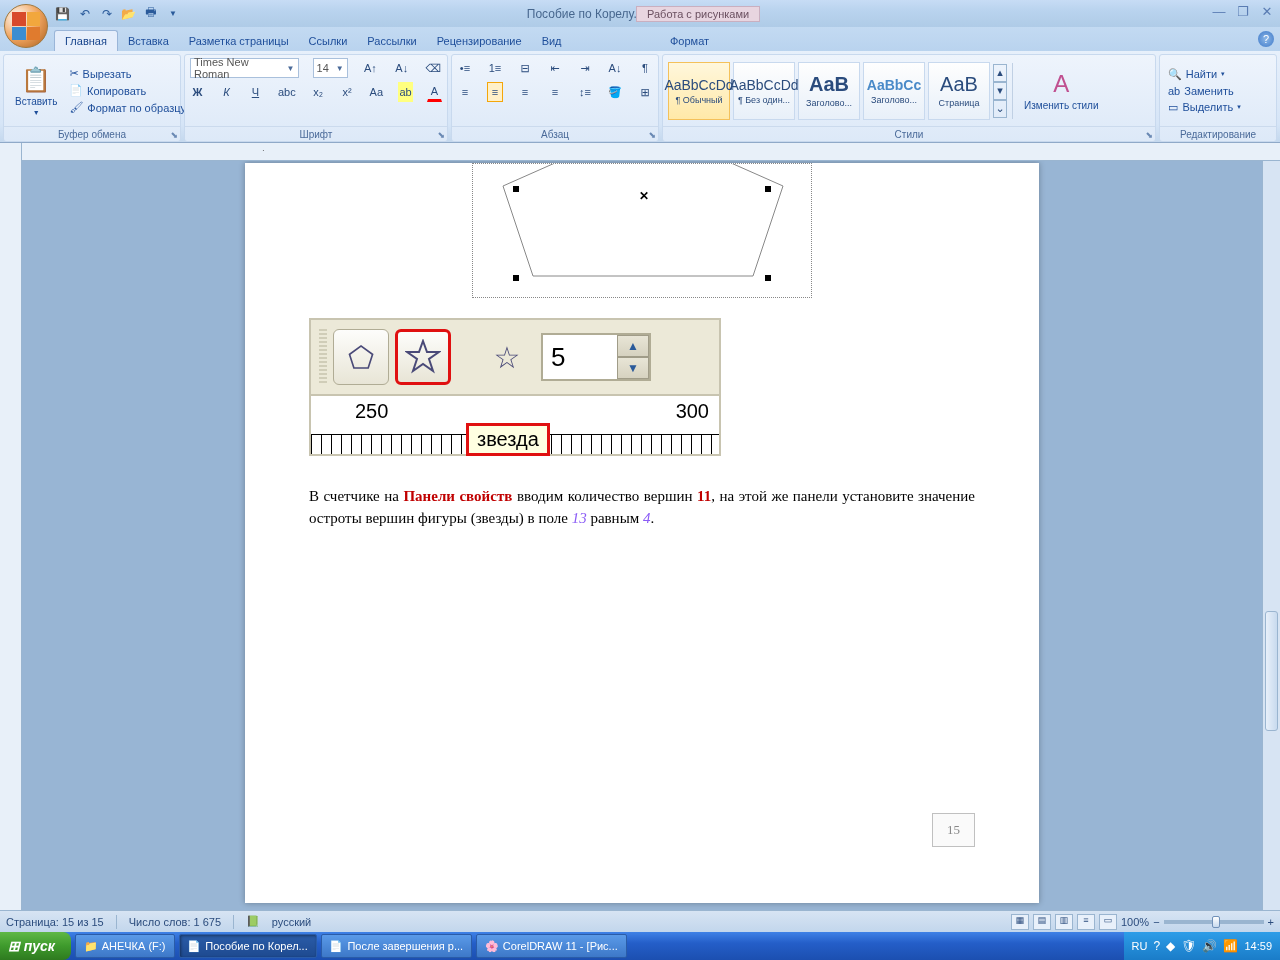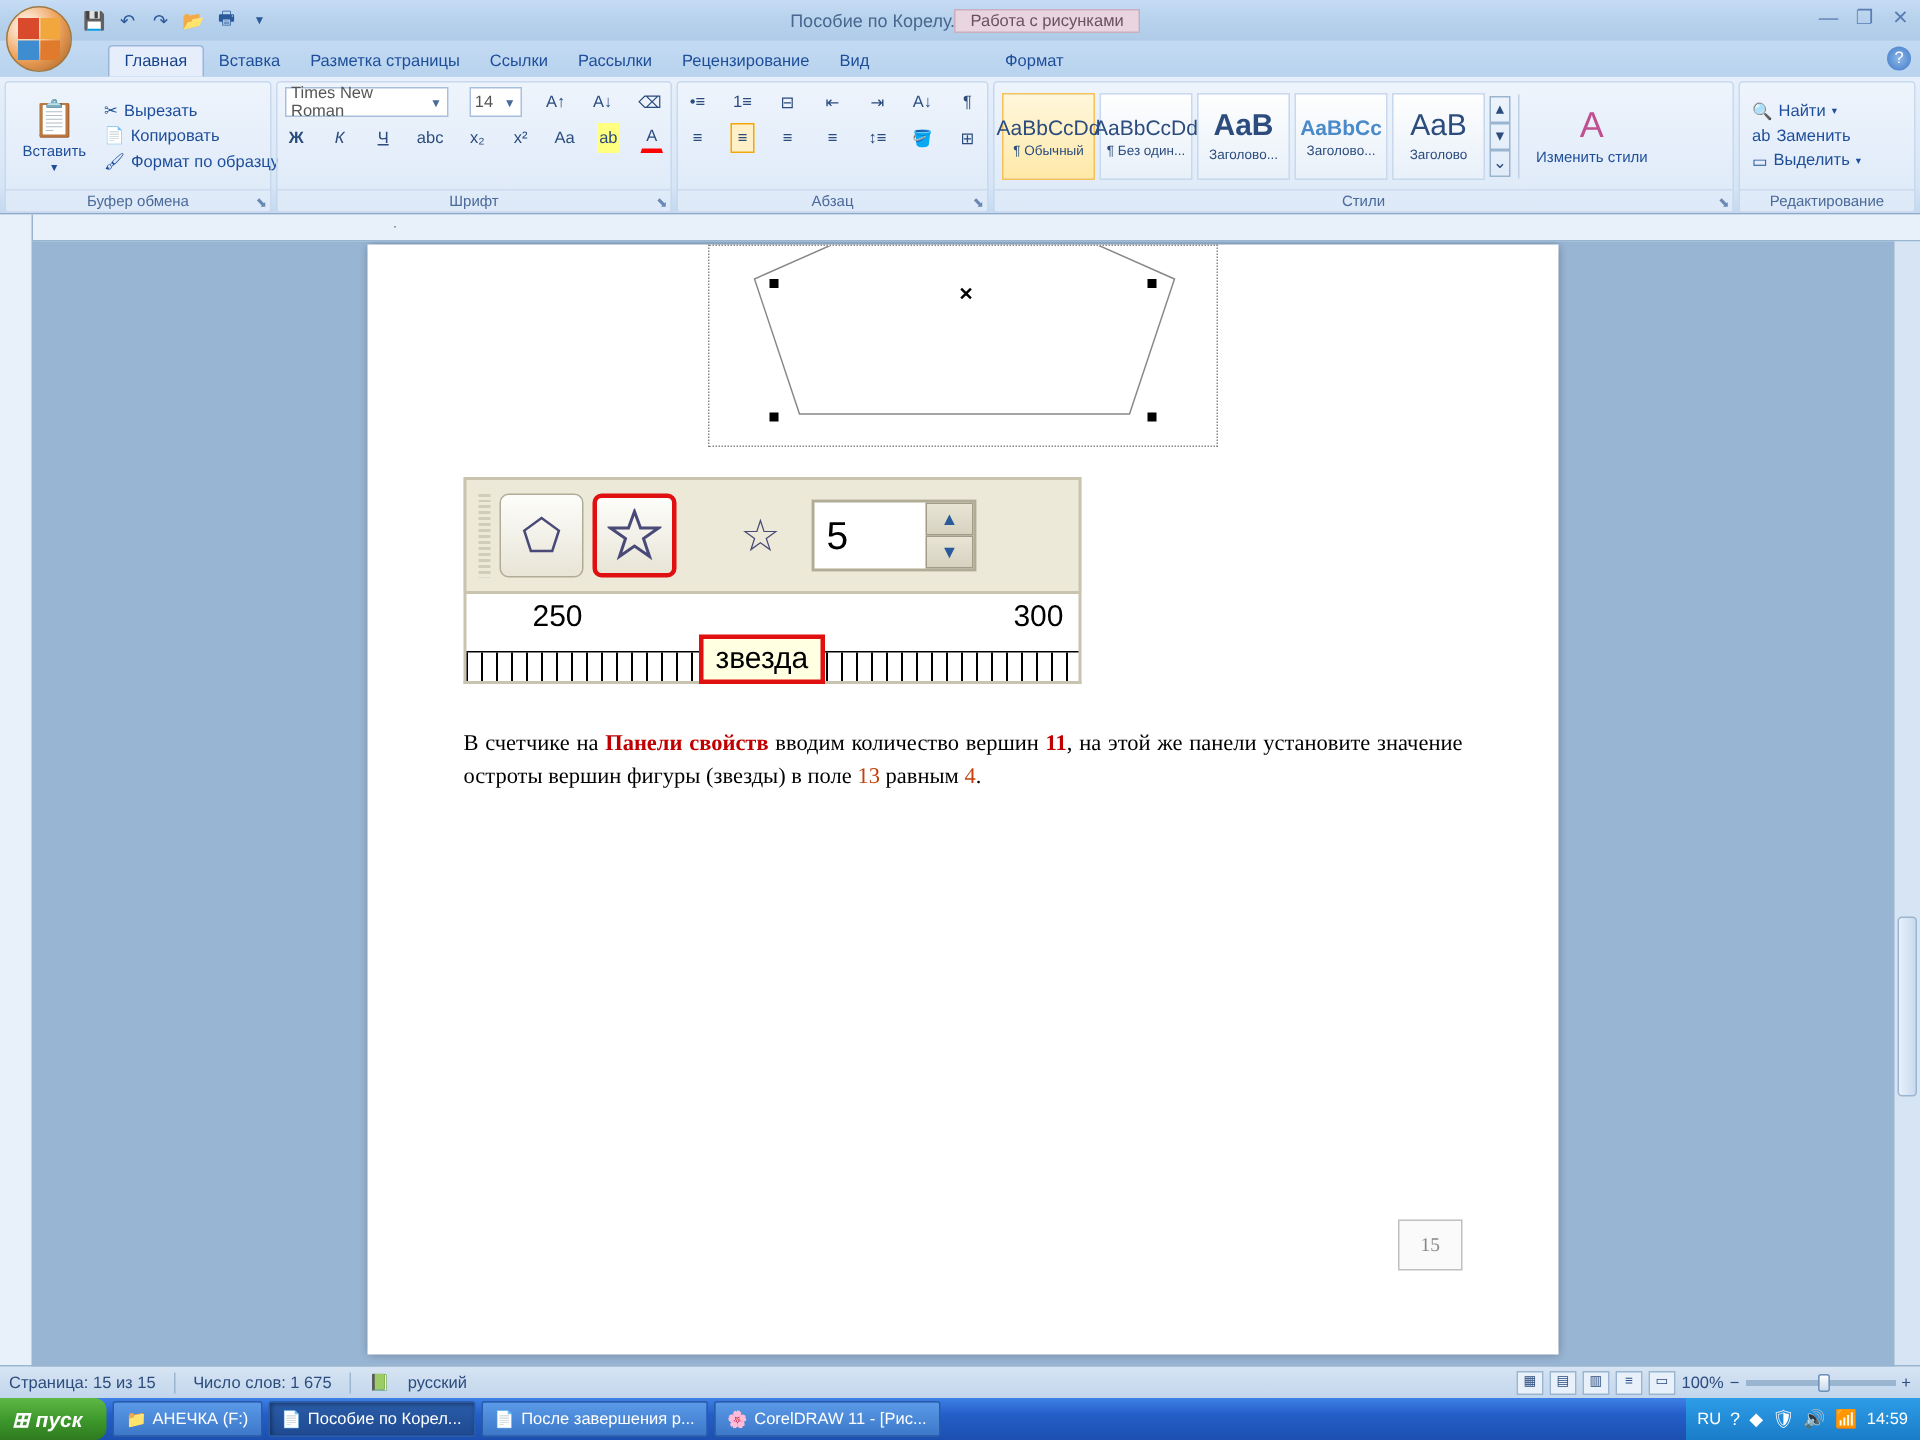--- a/index.html
+++ b/index.html
@@ -11,21 +11,21 @@
 .office-icon { width: 28px; height: 28px; display: grid; grid-template-columns: 1fr 1fr; grid-template-rows: 1fr 1fr; gap: 1px; }
 .office-icon span:nth-child(1){background:#d84a2b}.office-icon span:nth-child(2){background:#f2a73d}.office-icon span:nth-child(3){background:#3d8dd0}.office-icon span:nth-child(4){background:#e07b2e}
 .qat { margin-left: 52px; display: flex; gap: 4px; align-items: center; }
 .qat-btn { width: 18px; height: 18px; display: flex; align-items: center; justify-content: center; color: #2a5a9a; font-size: 12px; }
 .title-text { position: absolute; left: 50%; transform: translateX(-50%); color: #47678e; font-size: 12px; }
 .context-tab-label { position: absolute; left: 636px; top: 6px; font-size: 11px; color: #6b5060; background: #e8d5e0; padding: 1px 10px; border: 1px solid #c9afc0; }
 .win-controls { position: absolute; right: 2px; top: 4px; display: flex; gap: 2px; }
 .win-controls span { width: 22px; height: 16px; font-size: 13px; color: #5a7cb3; text-align: center; }
 
 
-.tabs { height: 24px; background: linear-gradient(#c3daf2, #b9d3ee); display: flex; align-items: flex-end; padding-left: 72px; position: relative; }
+.tabs { height: 24px; background: linear-gradient(#c3daf2, #b9d3ee); display: flex; align-items: flex-end; padding-left: 54px; position: relative; }
 .tab { padding: 4px 10px; color: #1e4e9a; font-size: 11px; cursor: default; }
 .tab.active { background: #e6eefb; border: 1px solid #9ab5d8; border-bottom: none; border-radius: 3px 3px 0 0; color: #15428b; }
 .tab.format { position: absolute; left: 660px; }
 .help-btn { position: absolute; right: 6px; top: 4px; width: 16px; height: 16px; border-radius: 50%; background: radial-gradient(#8db8e8,#3d78c8); color: #fff; font-size: 11px; text-align: center; line-height: 16px; }
 
 
 .ribbon { height: 92px; background: linear-gradient(#e7f0fb, #d6e5f7 80%, #c4d8ee); border-bottom: 1px solid #8fa9c8; display: flex; padding: 3px 3px 0; gap: 3px; }
 .group { border: 1px solid #c8d9ee; border-radius: 3px; background: linear-gradient(#eef4fc, #dde9f8); display: flex; flex-direction: column; position: relative; }
 .group-body { flex: 1; display: flex; padding: 3px 5px; gap: 3px; align-items: center; }
 .group-label { height: 15px; text-align: center; font-size: 10px; color: #4a6a99; border-top: 1px solid #cbdaed; position: relative; line-height: 15px; }
@@ -49,21 +49,21 @@
 .vruler { width: 22px; background: #e8f0f9; border-right: 1px solid #9ab5d0; position: absolute; left: 0; top: 0; bottom: 0; }
 .ruler-tick { position: absolute; top: 3px; font-size: 8px; }
 .doc-scroll { position: absolute; left: 22px; right: 18px; top: 18px; bottom: 0; overflow: hidden; background: #98b5d4; }
 .page { width: 794px; min-height: 740px; background: #fff; margin: 0 auto; box-shadow: 0 0 6px rgba(0,0,0,.3); position: relative; padding: 0 64px; }
 .vscroll { position: absolute; right: 0; top: 18px; bottom: 0; width: 18px; background: #d7e4f3; border-left: 1px solid #9ab5d0; }
 .vscroll .thumb { position: absolute; left: 2px; right: 2px; background: linear-gradient(90deg,#e8f0fa,#c8daee); border: 1px solid #9ab5d0; border-radius: 3px; }
 
 
 .para { font-family: 'Times New Roman', serif; font-size: 15px; line-height: 1.45; color: #000; text-align: justify; }
 .red { color: #c00000; font-weight: bold; }
-.orange { color: #c2410c; }
+.orange { color: #8b5cf6; font-style: italic; }
 
 .selected-shape { border: 1px dotted #888; position: relative; margin: 0 auto 10px; width: 340px; height: 135px; }
 .handle { width: 6px; height: 6px; background: #000; position: absolute; }
 .handle.tm{top:25px;left:50%;transform:translateX(-50%);font-size:12px;font-weight:bold;background:none;}
 .handle.tl{top:22px;left:40px}.handle.tr{top:22px;right:40px}
 .handle.bl{bottom:16px;left:40px}.handle.br{bottom:16px;right:40px}
 .shape-svg { position: absolute; top: 0; left: 0; }
 
 .toolbar-img { width: 412px; margin: 20px 0; }
 .toolbar-row { height: 78px; background: #ece9d8; border: 2px solid #c8c4b0; display: flex; align-items: center; padding: 0 8px; gap: 6px; }
@@ -231,21 +231,21 @@
       <div class="style-item">
           <span class="style-sample" style="font-size:20px;font-weight:bold">AaB</span>
           <span>Заголово...</span>
         </div>
       <div class="style-item">
           <span class="style-sample" style="color:#4a8ac8;font-weight:bold">AaBbCc</span>
           <span>Заголово...</span>
         </div>
       <div class="style-item">
           <span class="style-sample" style="font-size:20px">AaB</span>
-          <span>Заголово</span>
+          <span>Страница</span>
         </div>
       <div class="col" style="gap:0">
         <div class="mini" style="width:14px;height:18px;border:1px solid #9ab5d0">▴</div>
         <div class="mini" style="width:14px;height:18px;border:1px solid #9ab5d0">▾</div>
         <div class="mini" style="width:14px;height:18px;border:1px solid #9ab5d0">⌄</div>
       </div>
       <div class="sep-v"></div>
       <div class="vbtn">
         <span class="ico" style="color:#c05090">A</span>
         <span style="text-align:left;line-height:1.1">Изменить стили</span>

